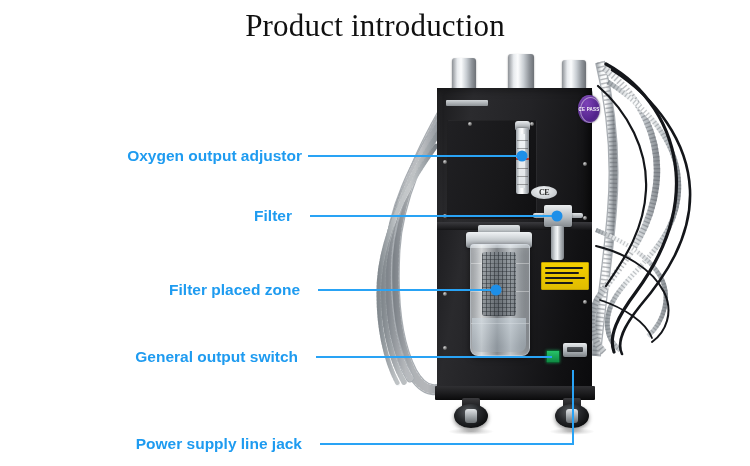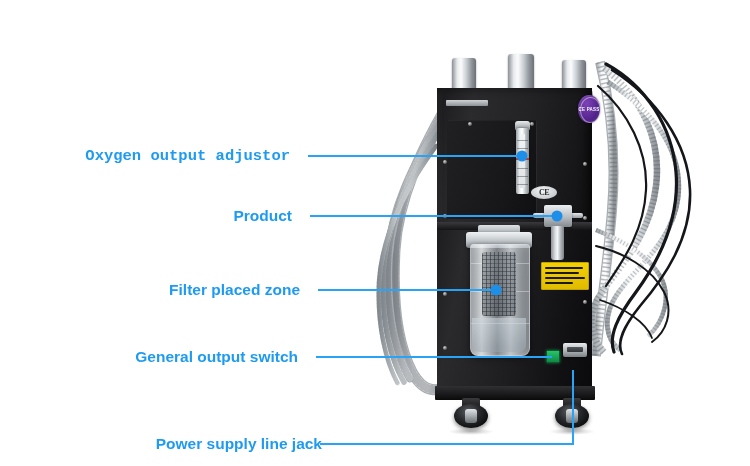--- a/index.html
+++ b/index.html
@@ -221,20 +221,21 @@
     position:absolute;width:46px;height:7px;border-radius:50%;
     background:radial-gradient(ellipse,rgba(0,0,0,.22),rgba(0,0,0,0) 70%);
   }
   #hose-svg{position:absolute;left:0;top:0;width:750px;height:466px;pointer-events:none;}
 </style>
 </head>
 <body>
 
 <div id="stage">
 
+  <div id="title">Product introduction</div>
 
   <div id="machine">
 
     <svg id="hose-svg" viewBox="0 0 750 466">
       <defs>
         <linearGradient id="hg" x1="0" y1="0" x2="1" y2="0">
           <stop offset="0%" stop-color="#9aa0a5"></stop>
           <stop offset="30%" stop-color="#f4f6f7"></stop>
           <stop offset="55%" stop-color="#ffffff"></stop>
           <stop offset="80%" stop-color="#c4c9cd"></stop>
@@ -370,33 +371,33 @@
     <div class="caster-shadow" style="left:549px;top:428px;"></div>
     <div class="caster" style="left:555px;top:398px;">
       <div class="caster-yoke"></div>
       <div class="caster-wheel"></div>
       <div class="caster-hub"></div>
     </div>
   </div>
 
   <div id="callouts">
 
-    <div class="callout-label" style="left:0;width:290px;top:156px;font-family:Liberation Mono, monospace;">Oxygen output adjustor</div>
+    <div class="callout-label" style="left:12px;width:290px;top:156px;">Oxygen output adjustor</div>
     <div class="leader" style="left:308px;top:156px;width:214px;"></div>
     <div class="leader-dot" style="left:522px;top:156px;"></div>
 
-    <div class="callout-label" style="left:0;width:292px;top:216px;">Product</div>
+    <div class="callout-label" style="left:0;width:292px;top:216px;">Filter</div>
     <div class="leader" style="left:310px;top:216px;width:247px;"></div>
     <div class="leader-dot" style="left:557px;top:216px;"></div>
 
     <div class="callout-label" style="left:0;width:300px;top:290px;">Filter placed zone</div>
     <div class="leader" style="left:318px;top:290px;width:178px;"></div>
     <div class="leader-dot" style="left:496px;top:290px;"></div>
 
     <div class="callout-label" style="left:0;width:298px;top:357px;">General output switch</div>
     <div class="leader" style="left:316px;top:357px;width:236px;"></div>
 
-    <div class="callout-label" style="left:0;width:302px;top:444px;padding-left:20px;">Power supply line jack</div>
+    <div class="callout-label" style="left:0;width:302px;top:444px;">Power supply line jack</div>
     <div class="leader" style="left:320px;top:444px;width:253px;"></div>
     <div class="leader-v" style="left:572px;top:370px;height:75px;"></div>
   </div>
 
 </div>
 
 </body></html>

